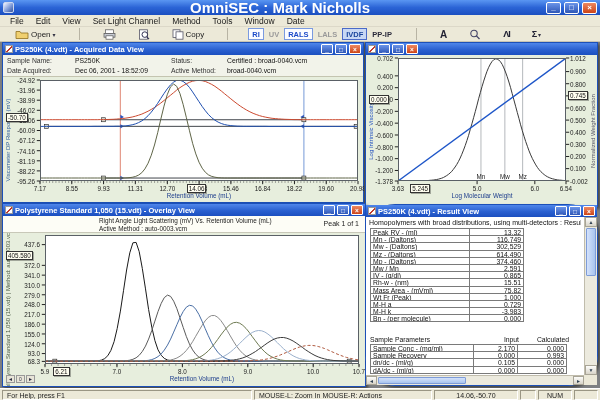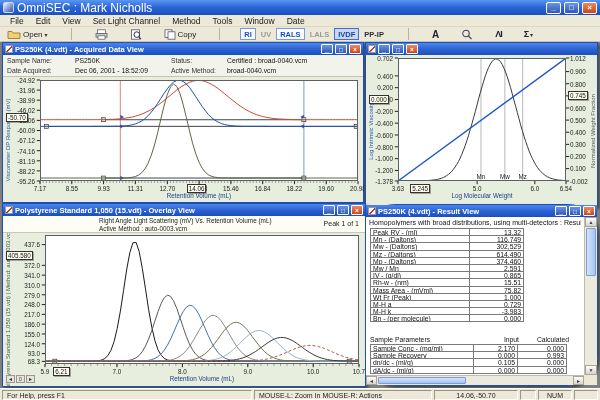--- a/index.html
+++ b/index.html
@@ -3,33 +3,33 @@
 <meta charset="utf-8">
 <style>
   *{margin:0;padding:0;box-sizing:border-box;font-family:"Liberation Sans",sans-serif;}
   html,body{width:600px;height:400px;}
   body{position:relative;background:#7e8082;overflow:hidden;font-size:9px;color:#111;}
 
   
   .titlebar{position:absolute;left:0;top:0;width:600px;height:15px;
     background:linear-gradient(180deg,#5a96f2 0%,#2b64d6 50%,#1b4fc0 100%);
     color:#fff;display:flex;align-items:center;padding:0 3px;gap:3px;}
-  .titlebar .t{font-weight:normal;font-size:12px;flex:1;white-space:nowrap;}
+  .titlebar .t{font-weight:bold;font-size:15px;flex:1;white-space:nowrap;text-align:center;}
   .appicon{width:11px;height:11px;border:1px solid #cdd8f0;border-radius:2px;
     background:linear-gradient(135deg,#f4f6ff 0%,#7e9ad8 55%,#35539c 100%);}
   .winbtn{width:15px;height:12px;border:1px solid #fff;border-radius:2px;text-align:center;
     background:linear-gradient(#6a94e8,#2f57b6);color:#fff;font-size:8px;line-height:10px;font-weight:bold;}
   .winbtn.close{background:linear-gradient(#ee8860,#cc4418);}
 
   .menubar{position:absolute;top:15px;left:0;width:600px;height:12px;background:#ece9d8;
     border-bottom:1px solid #dcd8c8;display:flex;align-items:center;padding-left:4px;}
   .menu-item{padding:0 6px;font-size:8.5px;color:#1a1a1a;}
 
   .toolbar{position:absolute;top:27px;left:0;width:600px;height:15px;background:#ece9d8;
-    border-bottom:1px solid #c8c4b4;display:flex;align-items:center;gap:16px;padding:0 4px;}
+    border-bottom:1px solid #c8c4b4;display:flex;align-items:center;gap:16px;padding:0 12px;}
   .tb-sep{width:1px;height:12px;background:#b8b4a4;margin:0 4px;flex:none;}
   .tb-btn{height:13px;display:inline-flex;align-items:center;gap:2px;padding:0 3px;font-size:8px;color:#222;}
   .tb-btn .dd{font-size:6px;color:#334;}
   .fontA{font-size:10px;font-weight:bold;color:#223;}
   .glyph{font-size:9px;font-weight:bold;color:#223;letter-spacing:-1px;}
   .detgroup{display:inline-flex;align-items:center;gap:1px;}
   .det-btn{height:12px;padding:0 3px;font-size:7.5px;font-weight:bold;display:inline-flex;align-items:center;}
   .det-btn.on{border:1px solid #7a9ae0;color:#1c4ac8;background:#fbfcff;}
   .det-btn.off{color:#9a9a9a;border:1px solid transparent;}
   .det-btn.selected{border:1px solid #4a6ac8;color:#18449c;background:#c8d8f4;}

